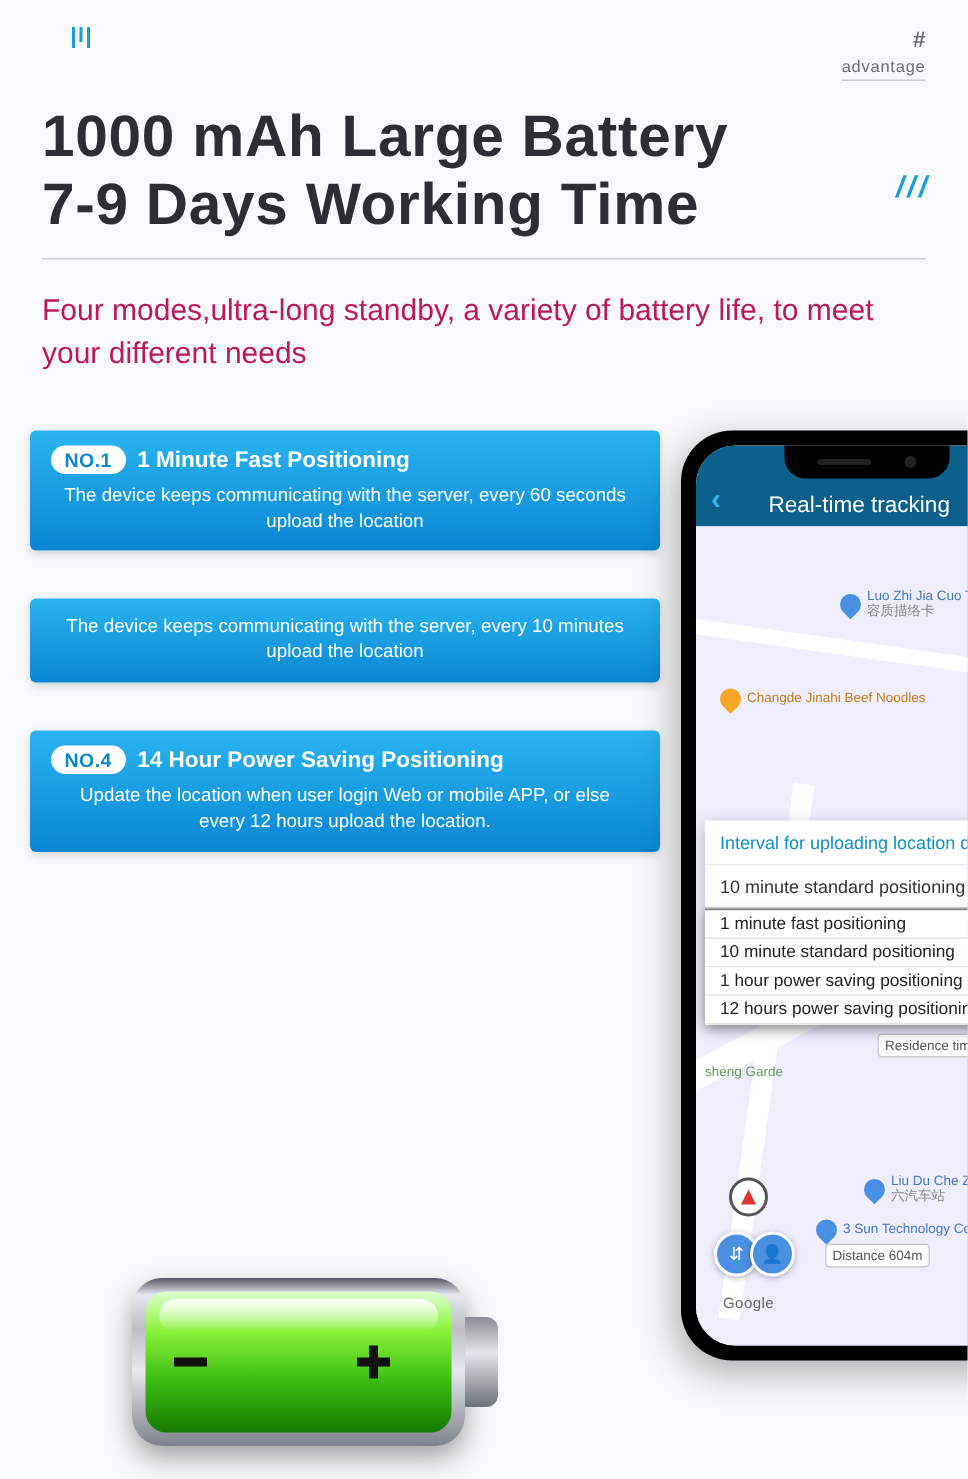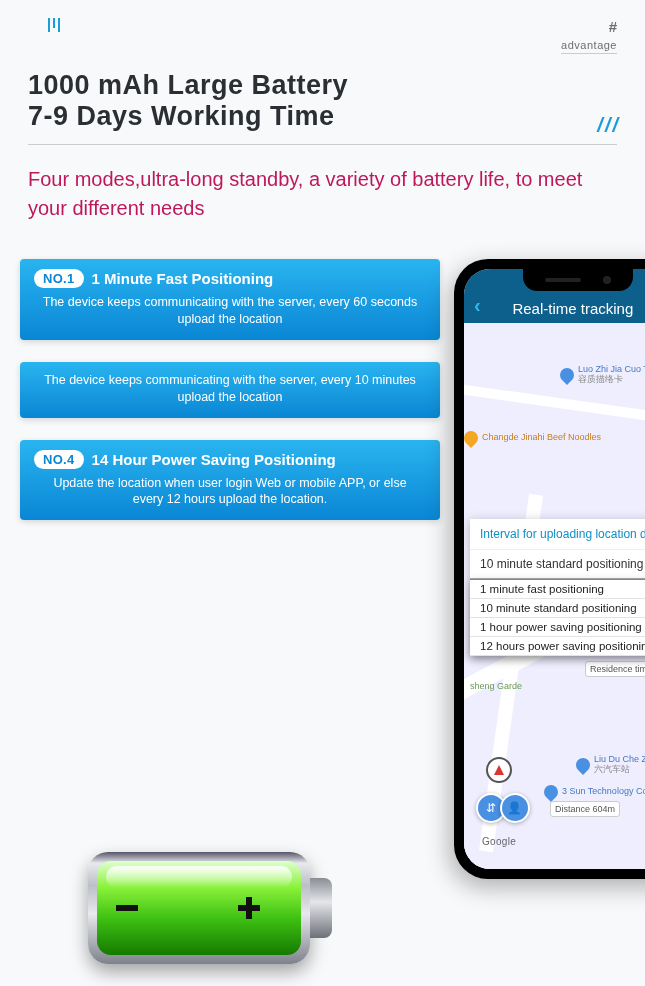--- a/index.html
+++ b/index.html
@@ -33,21 +33,21 @@
     color: #6b6f73;
   }
   .hash { font-size: 15px; font-weight: bold; }
   .adv { font-size: 11px; letter-spacing: .5px; border-bottom:1px solid #c9ccd0; display:inline-block; padding-bottom:2px;}
   .headline {
     padding: 16px 28px 0 28px;
     color: #2b2f33;
     position: relative;
   }
   .headline h1 {
-    font-size: 27px;
+    font-size: 39px;
     font-weight: 800;
     line-height: 1.15;
     letter-spacing: .5px;
   }
   .slashes {
     position: absolute;
     right: 25px;
     top: 60px;
     color: #1a9dd9;
     font-weight: bold;
@@ -69,21 +69,21 @@
   .content {
     display: flex;
     padding: 36px 0 0 20px;
     gap: 14px;
     align-items: flex-start;
   }
   .modes {
     width: 420px;
     display: flex;
     flex-direction: column;
-    gap: 22px;
+    gap: 32px;
     flex-shrink: 0;
   }
   .mode-card {
     background: linear-gradient(180deg, #29b4f0 0%, #0a86d4 100%);
     color: #fff;
     border-radius: 4px;
     padding: 10px 14px 12px 14px;
     box-shadow: 0 2px 6px rgba(0,0,0,.15);
   }
   .mode-head {
@@ -313,21 +313,21 @@
           <div class="road r2"></div>
           <div class="road r3"></div>
 
         <div class="map-pin" style="top:42px;left:96px">
           <span class="pin-ico"></span>
           <span style="line-height:1.1">
             <span>Luo Zhi Jia Cuo Ta</span><br>
             <span style="color:#888">容质描络卡</span>
           </span>
         </div>
-        <div class="map-pin" style="top:108px;left:0">
+        <div class="map-pin" style="top:108px;left:16px">
           <span class="pin-ico orange"></span>
           <span style="color:#c77c1a;line-height:1.1">Changde Jinahi Beef Noodles</span>
         </div>
 
         <div class="popup">
           <div class="popup-title">Interval for uploading location data</div>
           <div class="popup-selected">10 minute standard positioning</div>
           <div class="popup-list">
             <div class="popup-opt">1 minute fast positioning</div>
             <div class="popup-opt">10 minute standard positioning</div>

